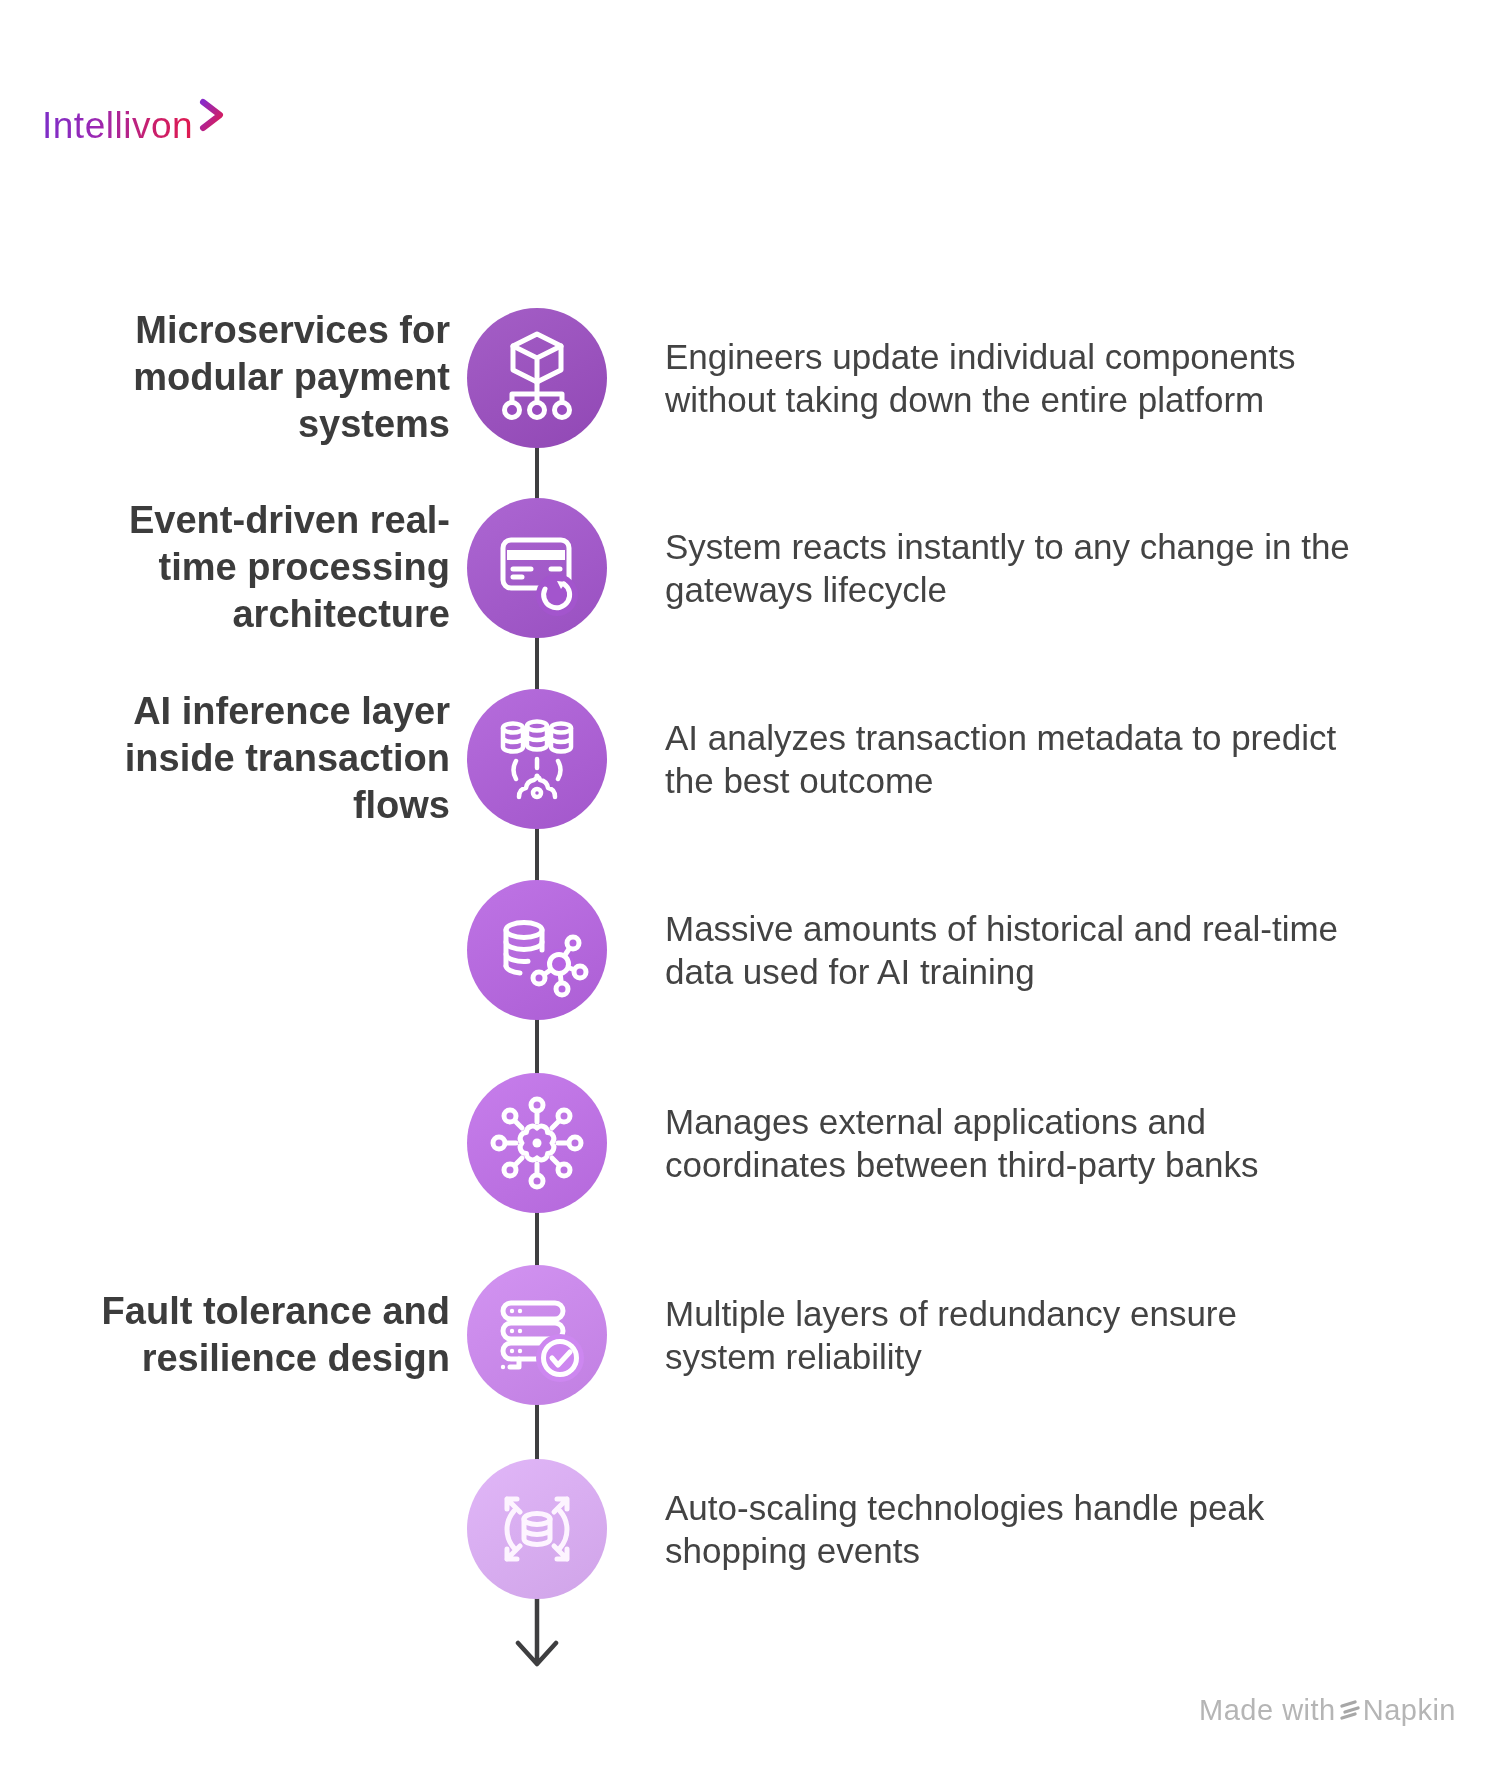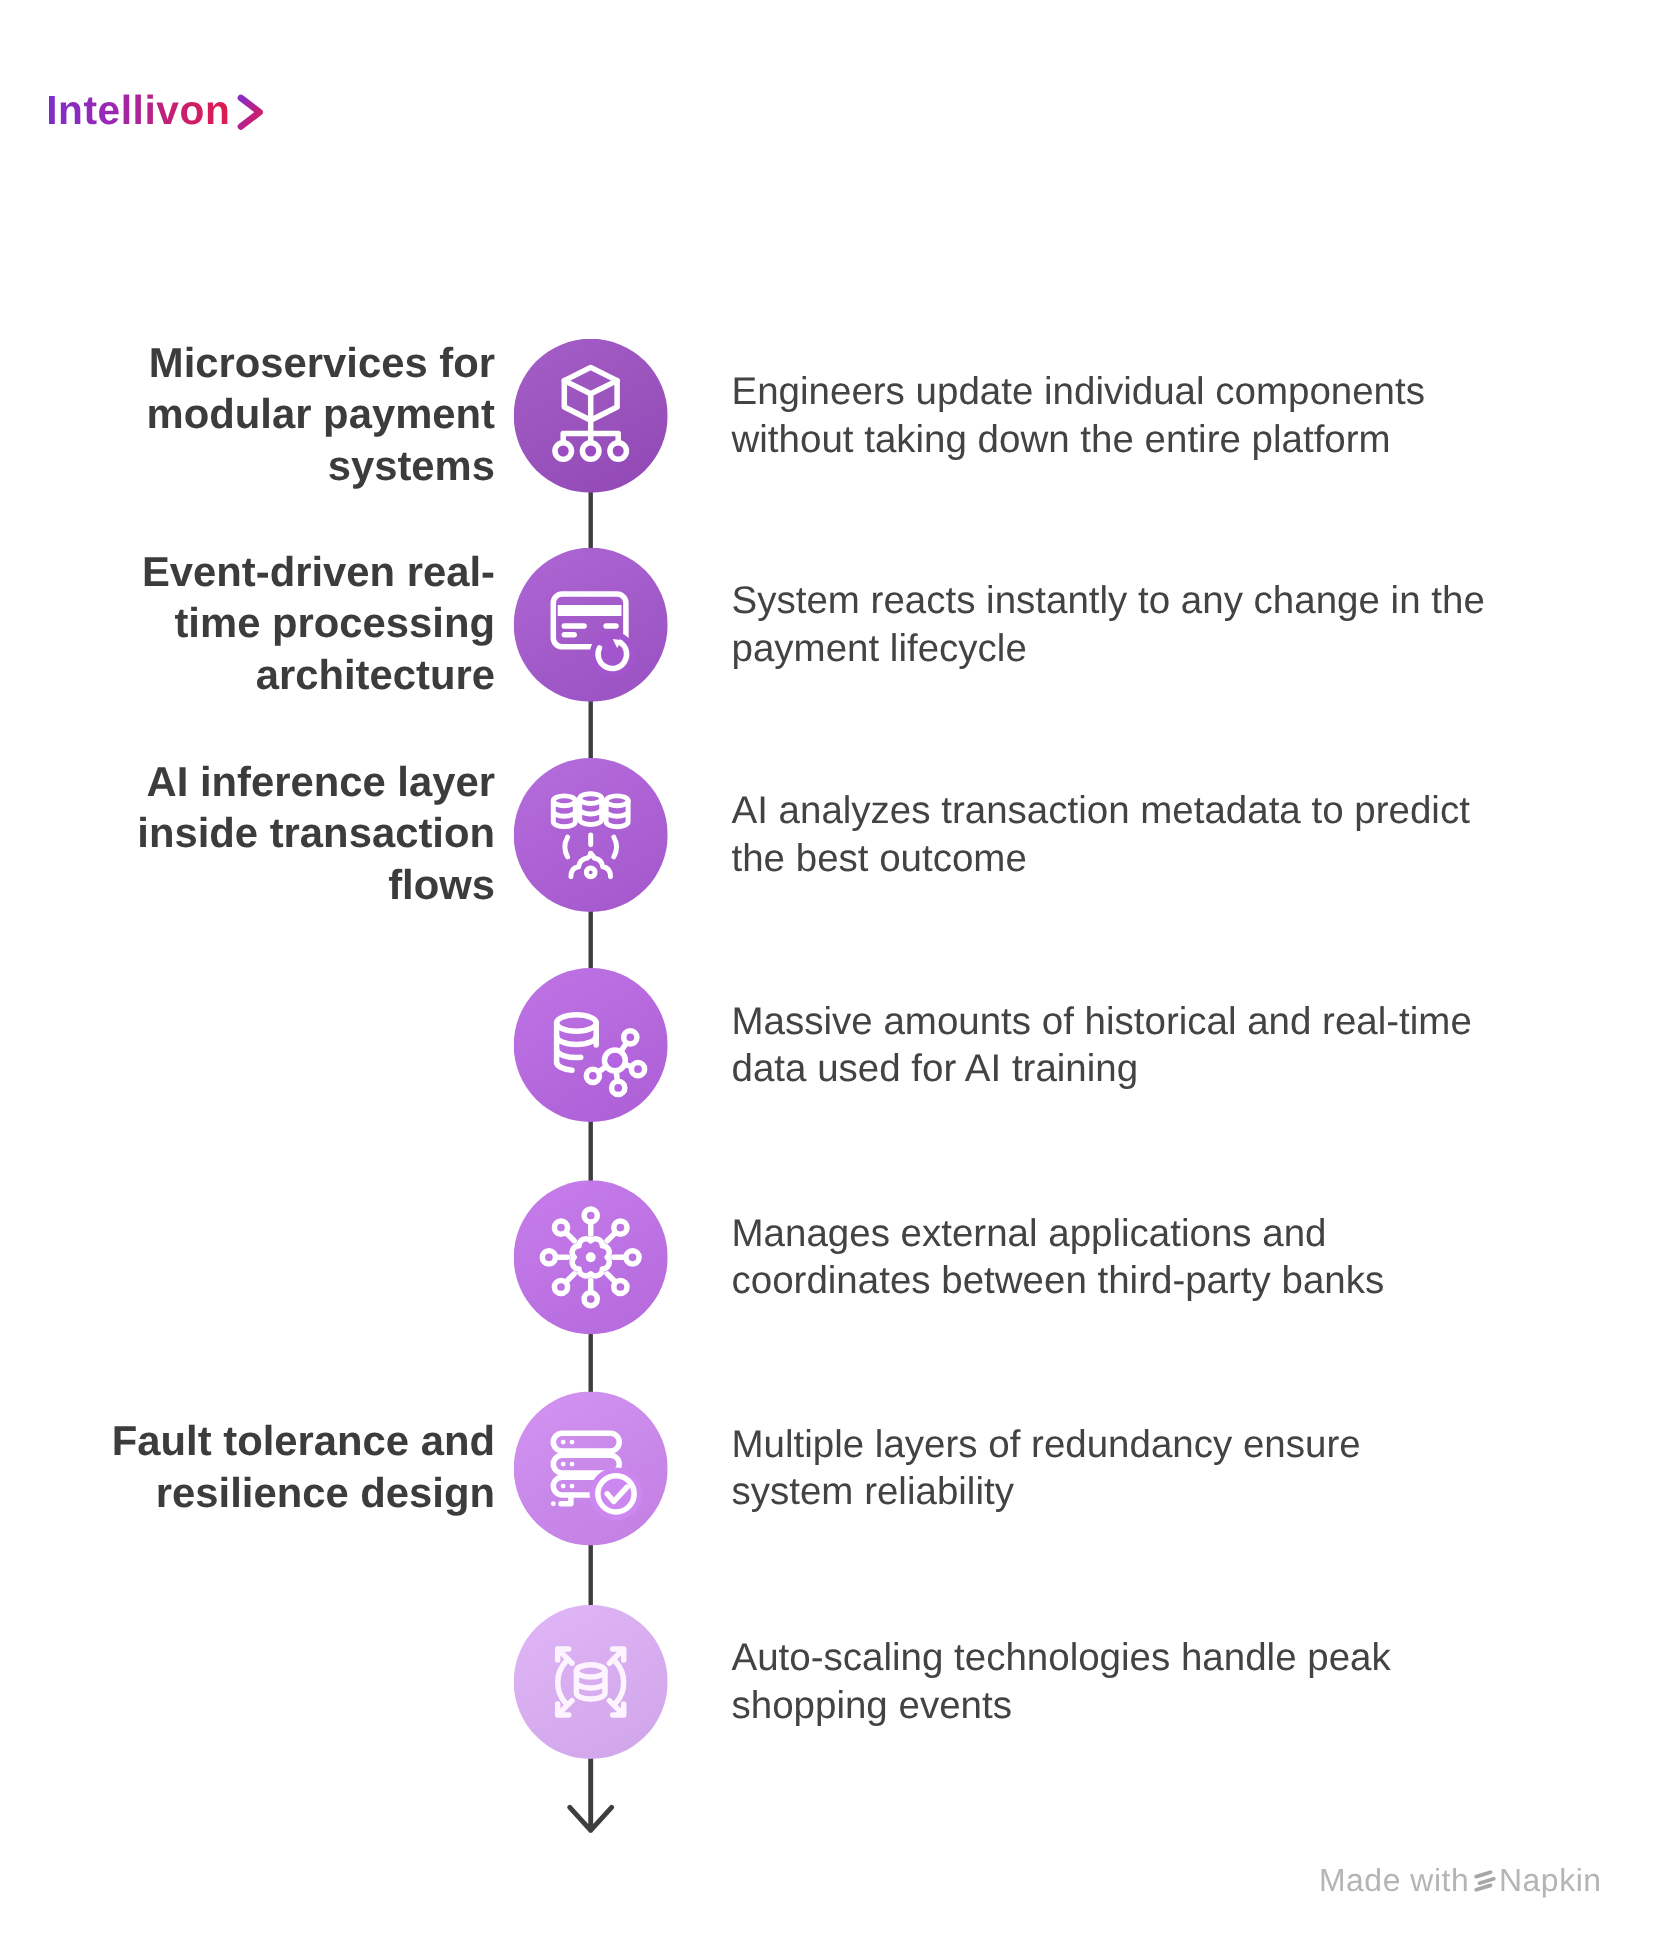--- a/index.html
+++ b/index.html
@@ -3,23 +3,23 @@
 <meta charset="utf-8">
 <style>
   html,body{margin:0;padding:0;background:#ffffff;}
   .canvas{
     position:relative;width:1504px;height:1766px;background:#ffffff;overflow:hidden;
     font-family:"Liberation Sans",sans-serif;
   }
   
   .logo{position:absolute;left:42px;top:80px;display:flex;align-items:center;gap:6px;}
   .logo-text{
-    font-size:37px;font-weight:700;letter-spacing:.5px;
+    font-size:37px;font-weight:400;letter-spacing:.5px;
     background:linear-gradient(90deg,#7d2ec8 0%,#9a28b4 35%,#c62070 70%,#e01a4f 100%);
-    -webkit-background-clip:text;background-clip:text;color:transparent;
+    -webkit-background-clip:text;background-clip:text;color:transparent;margin-top:25px;
   }
   .logo-chevron{margin-top:2px;}
   
   .rail{position:absolute;left:535px;top:378px;width:4px;height:1220px;background:#3e3e40;z-index:0;}
   .rail-arrow{position:absolute;left:513px;top:1596px;z-index:0;}
   
   .row{position:absolute;inset:0;pointer-events:none;}
   .row-title{
     position:absolute;left:40px;width:410px;top:var(--cy);transform:translateY(-50%);
     text-align:right;font-size:38px;font-weight:700;color:#3c3c3c;line-height:1.24;
@@ -90,21 +90,21 @@
       <svg width="140" height="140" viewBox="0 0 140 140" fill="none" stroke="#ffffff" stroke-width="5" stroke-linecap="round" stroke-linejoin="round" style="color: rgb(163, 85, 205);">
         <rect x="36" y="42" width="66" height="48" rx="8"></rect>
         <path d="M40 57 H98" stroke-width="10" stroke-linecap="butt"></path>
         <path d="M46 71 H64 M46 79 H55 M84 71 H93"></path>
         <circle cx="90" cy="97" r="21" fill="currentColor" stroke="none"></circle>
         <path d="M78 91 A13 13 0 1 0 97 86"></path>
         <path d="M99 84 l-9 -1 4 8 z" fill="#ffffff" stroke="none"></path>
       </svg>
     </div>
     <div class="row-desc">System reacts instantly to any change in the
-payment lifecycle</div>
+gateways lifecycle</div>
   </div>
 
   <div class="row" style="--cy:759px">
     <div class="row-title">AI inference layer
 inside transaction
 flows</div>
     <div class="row-circle" style="background-color: rgb(173, 92, 216);">
       <svg width="140" height="140" viewBox="0 0 140 140" fill="none" stroke="#ffffff" stroke-width="4.5" stroke-linecap="round" stroke-linejoin="round" style="color: rgb(173, 92, 216);">
         <g>
           <ellipse cx="46" cy="39" rx="10" ry="4.5"></ellipse>

